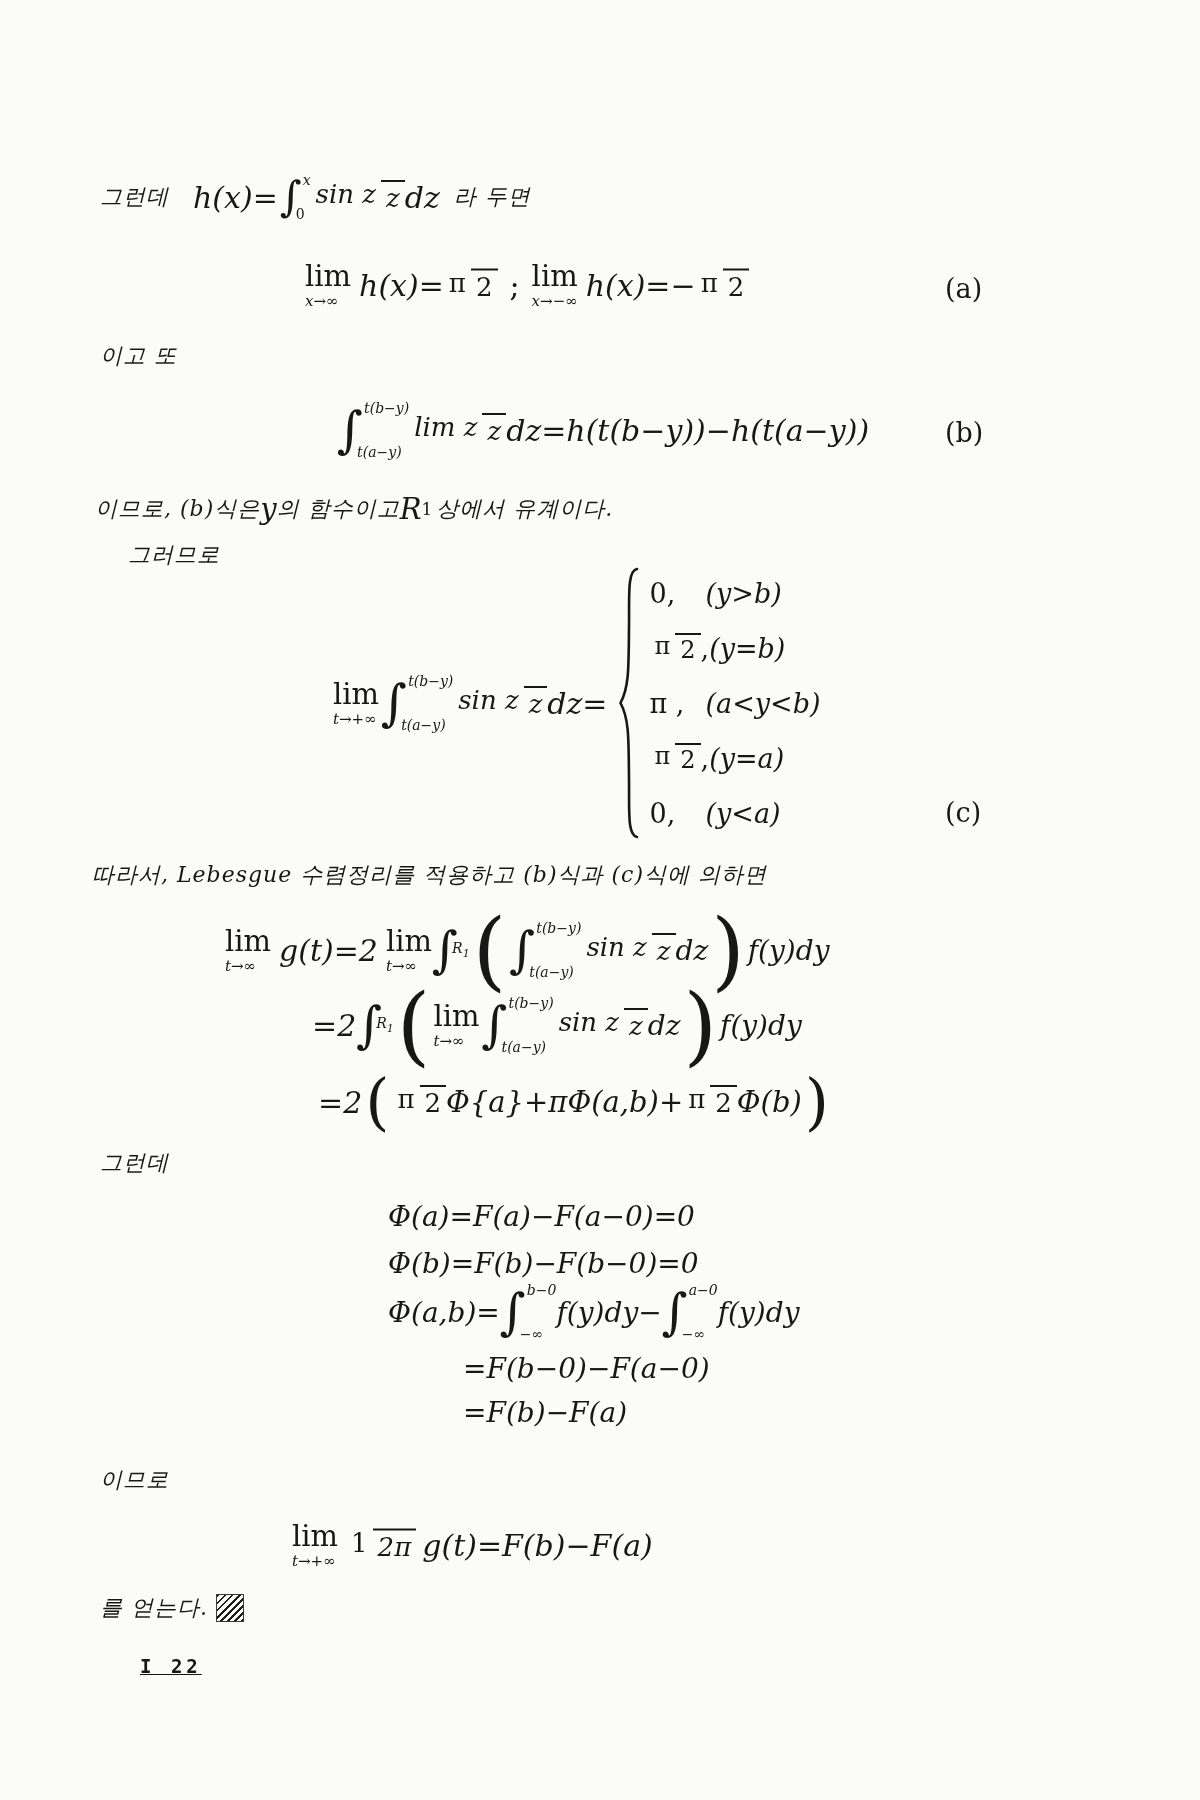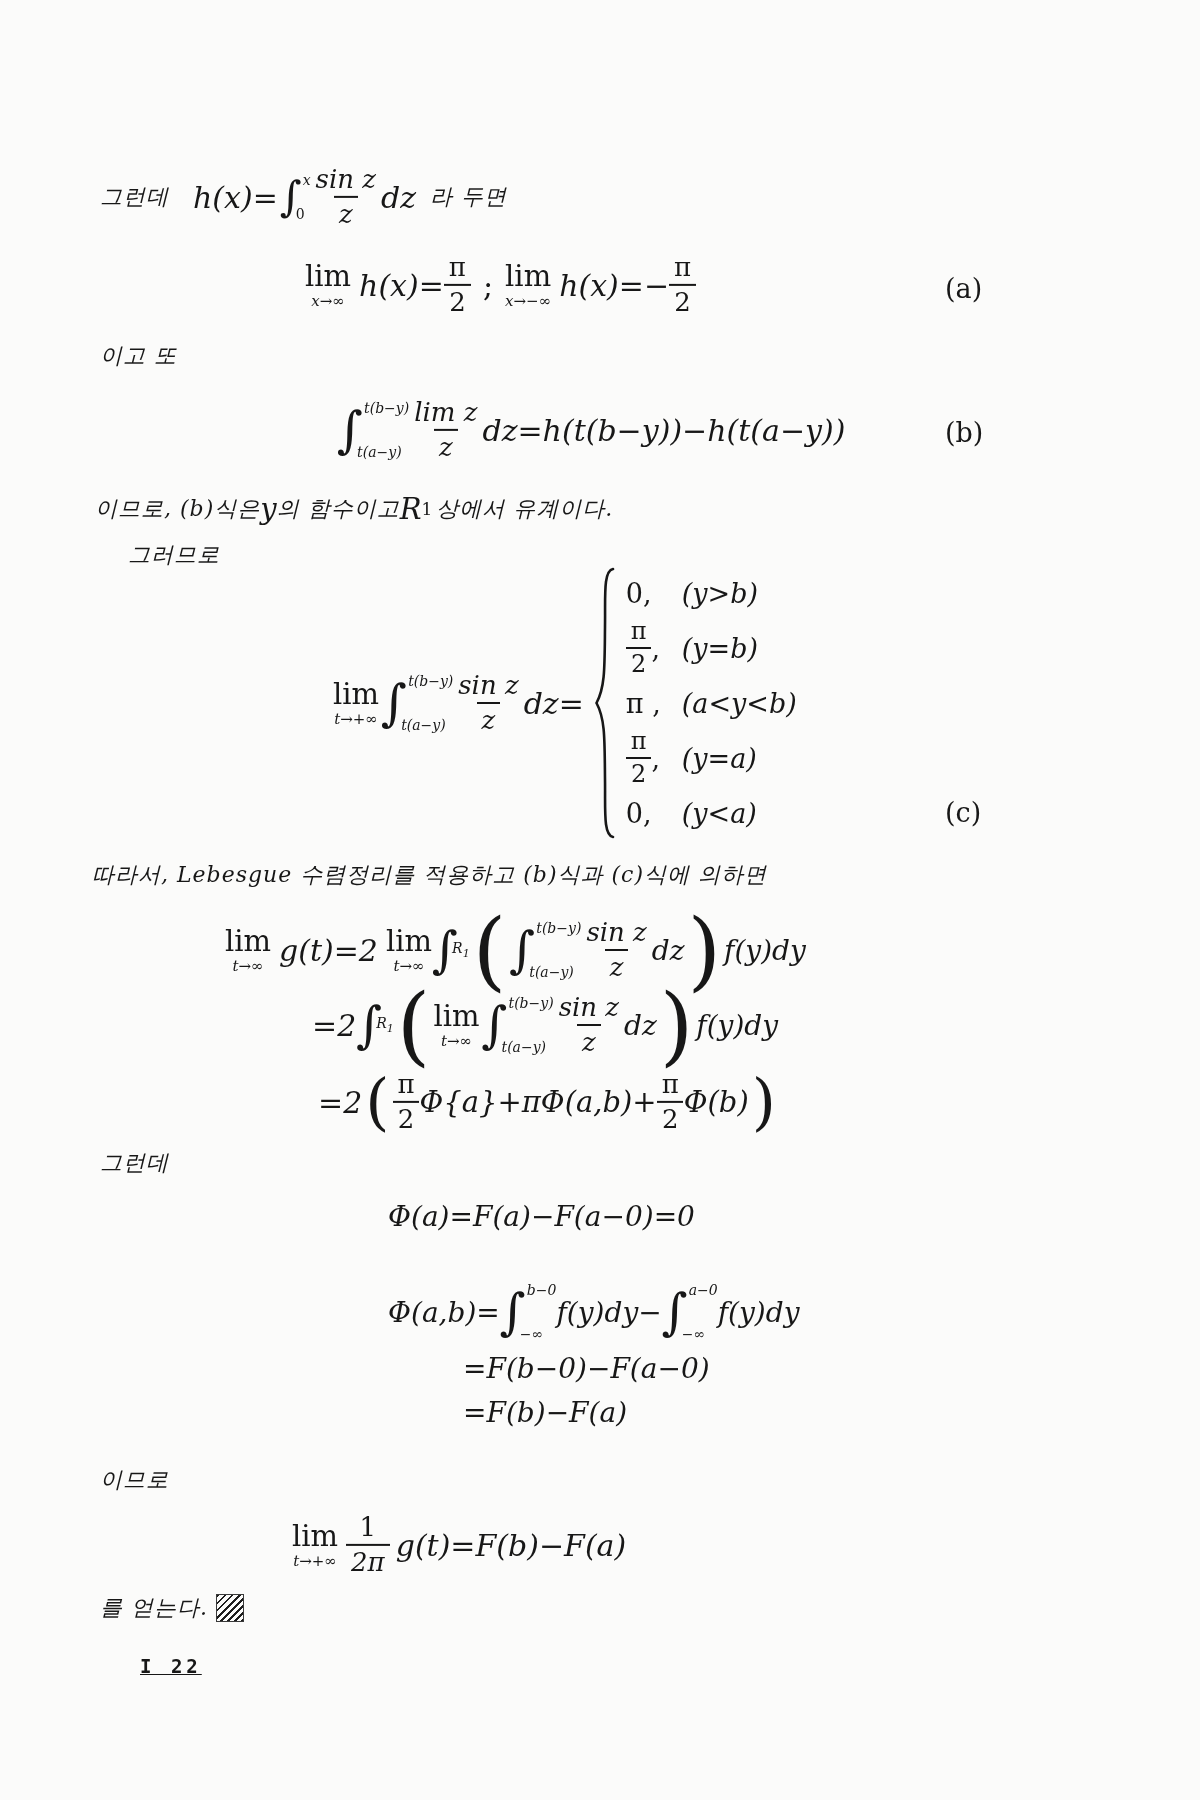--- a/index.html
+++ b/index.html
@@ -8,26 +8,26 @@
     background:#fbfbfa; color:#171717; overflow:hidden;
     font-family:"DejaVu Serif","Liberation Serif",serif;
   }
   .row { position:absolute; display:flex; align-items:center; white-space:nowrap; }
   .vc { transform:translateY(-50%); }
   .ko { font-size:22px; letter-spacing:1px; font-family:"DejaVu Serif","Liberation Serif",serif;font-style:italic; }
   .m30 { font-size:30px; } .m29 { font-size:29px; } .m28 { font-size:28px; }
   .it { font-style:italic; }
   .lbl { font-size:27px; }
 
-  .frac { display:inline-flex; flex-direction:column; align-items:center; line-height:1.12; font-size:26px; }
+  .frac { display:inline-flex; flex-direction:row; align-items:flex-start; line-height:1.12; font-size:26px; }
   .frac .fn { padding:0 5px 2px; }
   .frac .fd { border-top:2px solid #171717; padding:2px 5px 0; }
   .frac.sm { font-size:24px; }
 
-  .lim { display:inline-flex; flex-direction:column; align-items:center; line-height:1; }
+  .lim { display:inline-flex; flex-direction:column; align-items:flex-start; line-height:1; }
   .lim .w { font-size:29px; }
   .lim .s { font-size:15px; font-style:italic; margin-top:3px; }
 
   .int { display:inline-flex; align-items:center; }
   .int .g { line-height:0.88; }
   .int .lims { display:flex; flex-direction:column; justify-content:space-between; font-size:15px; font-style:italic; line-height:1; }
   .int .lims .t { margin-left:1px; }
   .int .lims .b { margin-left:-6px; }
   .int.med .g { font-size:50px; } .int.med .lims { height:58px; font-size:14px; }
   .int.sm  .g { font-size:42px; } .int.sm  .lims { height:48px; font-size:14px; }
@@ -275,20 +275,23 @@
     <span class="bigp p64">)</span>
   </div>
 
   <div class="row vc" style="left:100px;top:1163px;">
     <span class="ko">그런데</span>
   </div>
 
   <div class="row vc" style="left:388px;top:1216px;">
     <span class="m28 it">Φ(a)=F(a)−F(a−0)=0</span>
   </div>
+  <div class="row vc" style="left:388px;top:1263px;">
+    <span class="m28 it">Φ(b)=F(b)−F(b−0)=0</span>
+  </div>
   <div class="row vc" style="left:388px;top:1312px;">
     <span class="m28 it">Φ(a,b)=</span>
     <span class="int med">
       <span class="g">∫</span>
       <span class="lims">
         <span class="t">b−0</span>
         <span class="b" style="font-style:normal;">−∞</span>
       </span>
     </span>
     <span class="m28 it">f(y)dy−</span>

